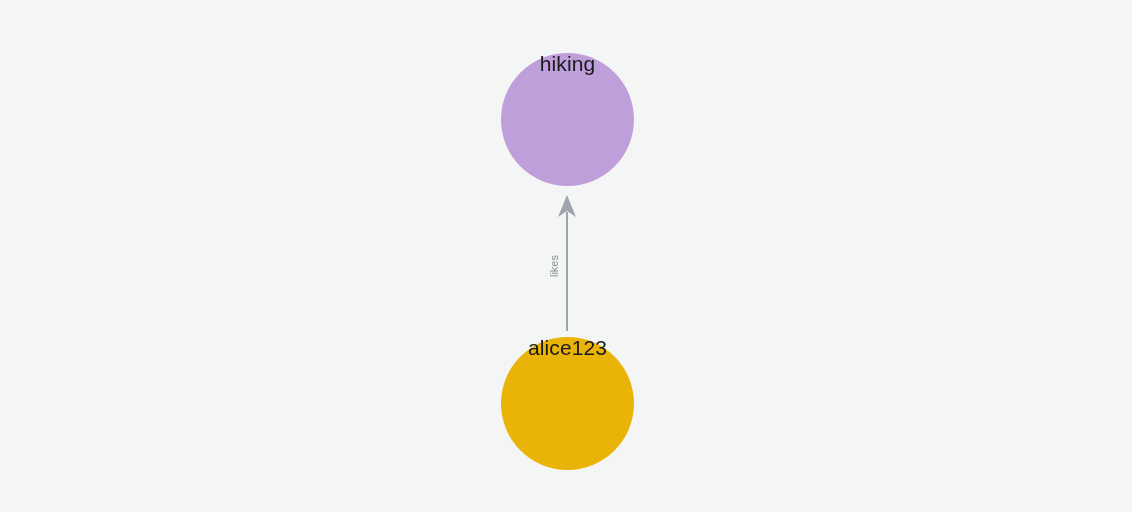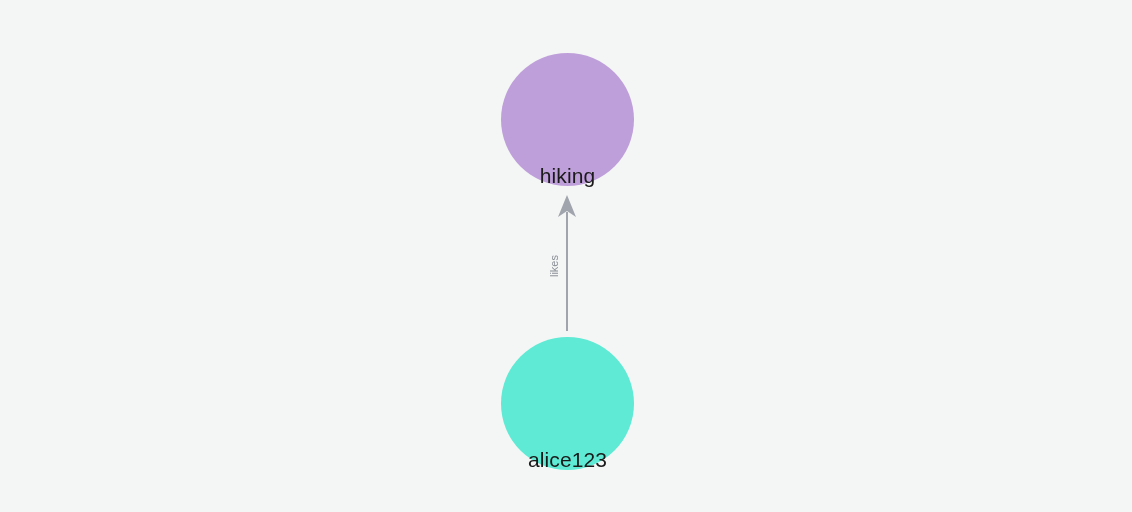--- a/index.html
+++ b/index.html
@@ -16,21 +16,21 @@
   #graph-canvas {
     position: relative;
     width: 1132px;
     height: 512px;
     background: #f4f6f5;
   }
   .node {
     position: absolute;
     border-radius: 50%;
     display: flex;
-    align-items: flex-end;
+    align-items: flex-start;
     justify-content: center;
     box-sizing: border-box;
   }
   .node-label {
     font-size: 21px;
     line-height: 1;
     color: #1a1a1a;
     letter-spacing: 0.1px;
     white-space: nowrap;
     user-select: none;
@@ -40,21 +40,21 @@
     top: 53px;
     width: 133px;
     height: 133px;
     background: #bf9fda;
   }
   #node-alice123 {
     left: 501px;
     top: 337px;
     width: 133px;
     height: 133px;
-    background: #5eead4;
+    background: #eab308;
   }
   #edge-layer {
     position: absolute;
     left: 0;
     top: 0;
     width: 1132px;
     height: 512px;
   }
   .edge-label {
     position: absolute;

